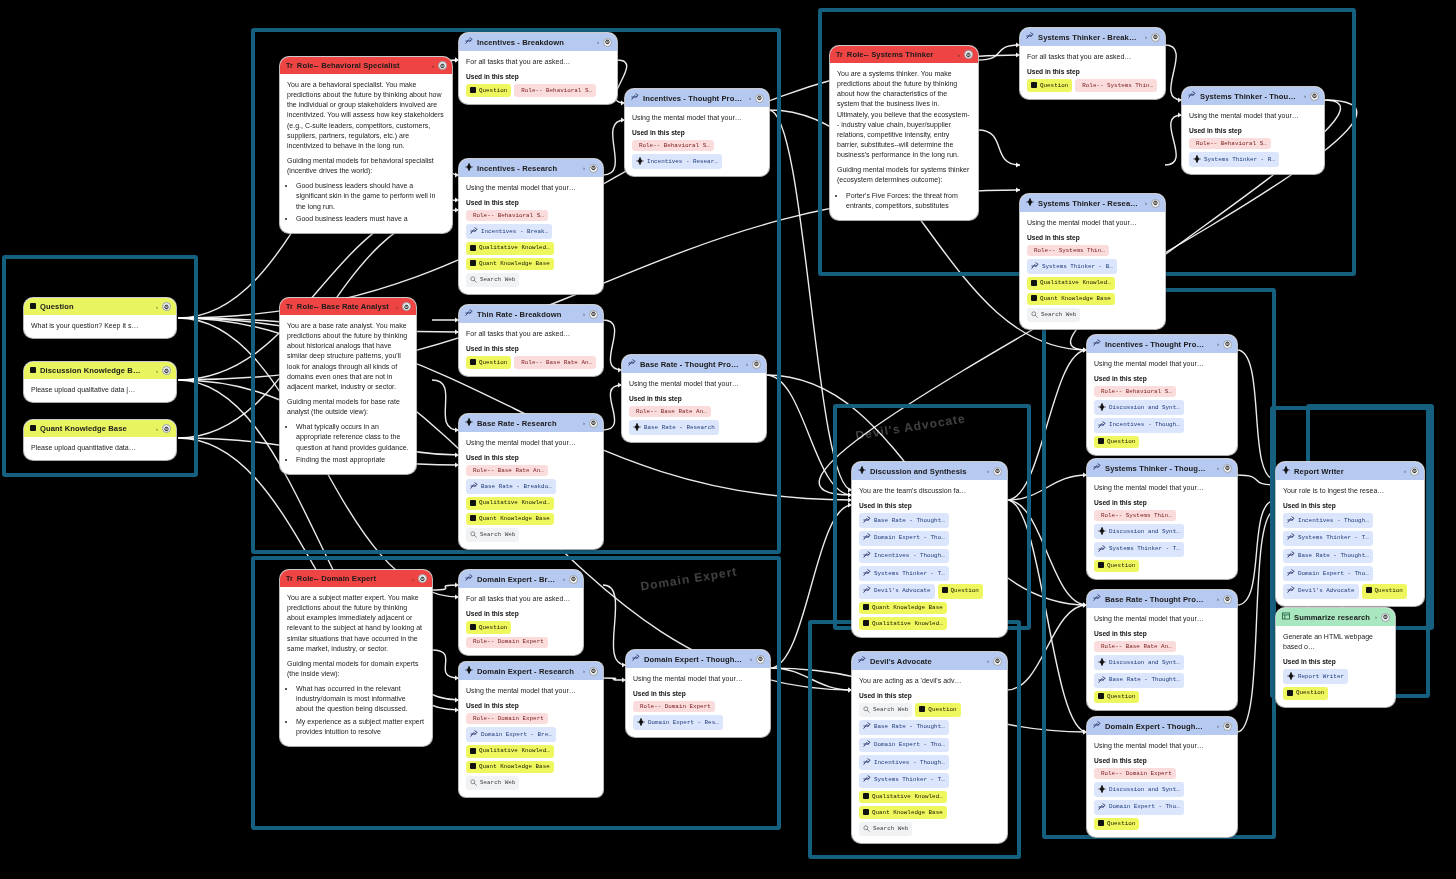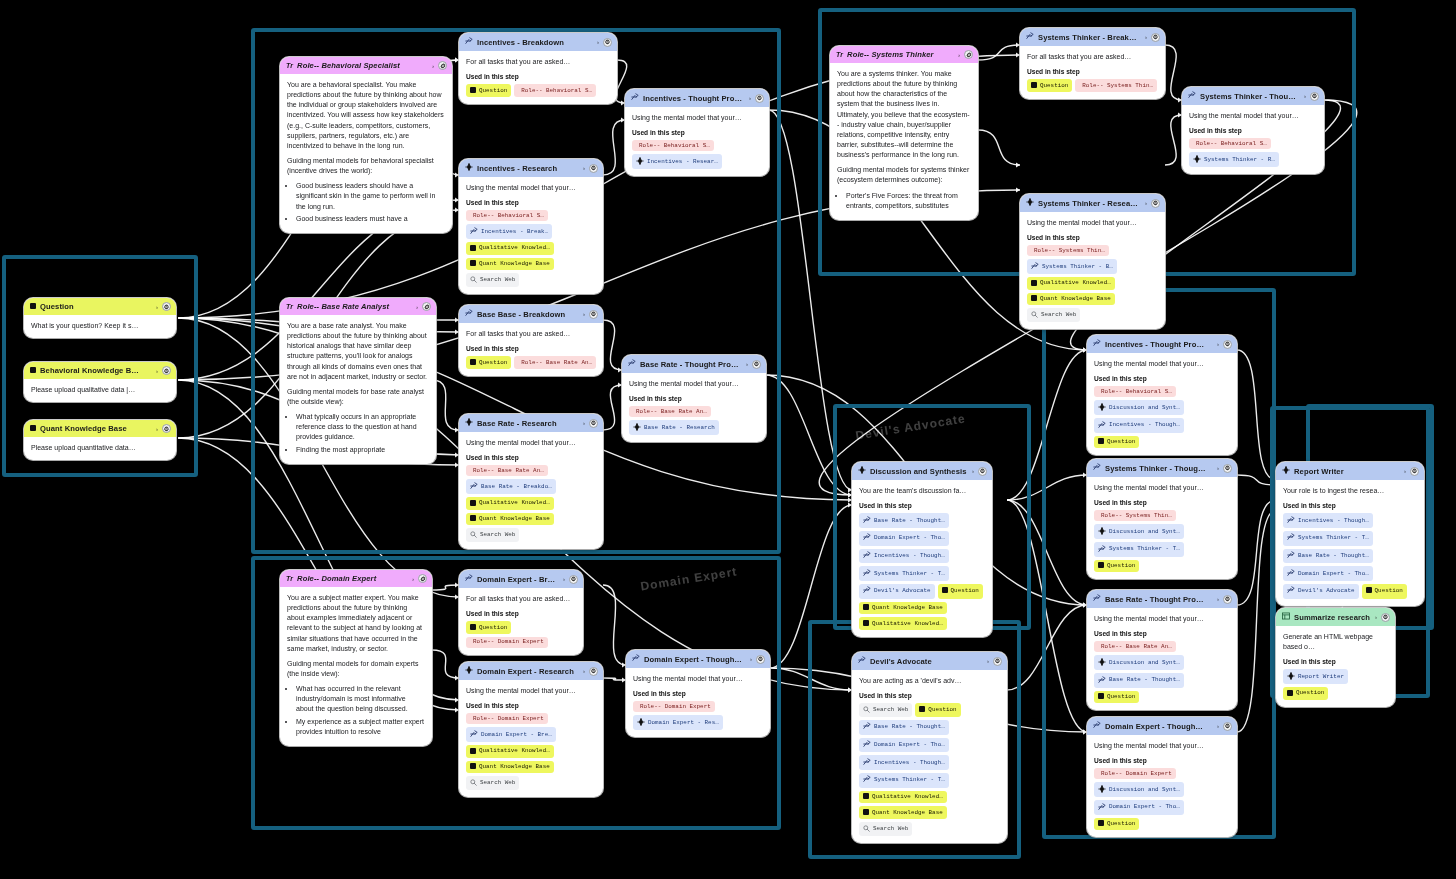--- a/index.html
+++ b/index.html
@@ -40,21 +40,21 @@
   }
   .card .hdr .ttl { flex:1; overflow:hidden; text-overflow:ellipsis; }
   .card .hdr .chev { font-size:6px; opacity:.65; }
   .card .hdr .gear {
     width:9px;height:9px;border-radius:50%;
     background:#f2f3f5; border:1px solid #9aa0a6;
     display:flex;align-items:center;justify-content:center;
     font-size:6px; color:#333; line-height:1;
     flex:none;
   }
-  .hdr-orange { background:#f0abfc;font-style:italic; }
+  .hdr-orange { background:#ef4444; }
   .hdr-blue   { background:#b6c9f0; }
   .hdr-yellow { background:#e9f560; }
   .hdr-green  { background:#a9e7c1; }
 
   .card .body { padding:6px 7px 7px 7px; }
   .card .desc { font-size:7px; line-height:1.45; color:#202124; }
   .card .usedlbl { font-size:6.6px; font-weight:bold; margin:6px 0 4px; color:#111; }
   .chips { display:flex; flex-wrap:wrap; gap:3px; }
   .chip {
     font-family:"Liberation Mono", monospace;
@@ -205,21 +205,21 @@
     <span class="chev">›</span>
     <span class="gear">⚙</span>
   </div>
         <div class="body">
           <div class="desc">What is your question? Keep it s…</div>
         </div>
       </div>
       <div class="card" style="left: 24px; top: 362px; width: 152px;">
         <div class="hdr hdr-yellow">
     <span><span class="icon-sq"></span></span>
-    <span class="ttl">Behavioral Knowledge B…</span>
+    <span class="ttl">Discussion Knowledge B…</span>
     <span class="chev">›</span>
     <span class="gear">⚙</span>
   </div>
         <div class="body">
           <div class="desc">Please upload qualitative data |…</div>
         </div>
       </div>
       <div class="card" style="left: 24px; top: 420px; width: 152px;">
         <div class="hdr hdr-yellow">
     <span><span class="icon-sq"></span></span>
@@ -255,21 +255,21 @@
     <span class="gear">⚙</span>
   </div>
         <div class="body prose">
           <p class="desc">You are a systems thinker. You make predictions about the future by thinking about how the characteristics of the system that the business lives in. Ultimately, you believe that the ecosystem-- industry value chain, buyer/supplier relations, competitive intensity, entry barrier, substitutes--will determine the business's performance in the long run.</p>
           <p class="desc">Guiding mental models for systems thinker (ecosystem determines outcome):</p>
           <ul>
             <li class="desc">Porter's Five Forces: the threat from entrants, competitors, substitutes</li>
           </ul>
         </div>
       </div>
-      <div class="card" style="left: 280px; top: 298px; width: 156px;">
+      <div class="card" style="left: 280px; top: 298px; width: 136px;">
         <div class="hdr hdr-orange">
     <span><span style="font-weight:bold;font-size:7px">Tr</span></span>
     <span class="ttl">Role-- Base Rate Analyst</span>
     <span class="chev">›</span>
     <span class="gear">⚙</span>
   </div>
         <div class="body prose">
           <p class="desc">You are a base rate analyst. You make predictions about the future by thinking about historical analogs that have similar deep structure patterns, you'll look for analogs through all kinds of domains even ones that are not in adjacent market, industry or sector.</p>
           <p class="desc">Guiding mental models for base rate analyst (the outside view):</p>
           <ul>
@@ -474,21 +474,21 @@
               <span>Systems Thinker - R…</span>
             </span>
           </div>
         </div>
       </div>
       <div class="card" style="left: 459px; top: 305px; width: 144px;">
         <div class="hdr hdr-blue">
     <span><svg width="8" height="8" viewBox="0 0 10 10">
               <path d="M1 8 L5 3 M1 5 L7 5 M6 1 L9 3 L6 5" stroke="#2a3c6e" stroke-width="1.1" fill="none" stroke-linecap="round"></path>
             </svg></span>
-    <span class="ttl">Base Base - Breakdown</span>
+    <span class="ttl">Thin Rate - Breakdown</span>
     <span class="chev">›</span>
     <span class="gear">⚙</span>
   </div>
         <div class="body">
           <div class="desc">For all tasks that you are asked…</div>
           <div class="usedlbl">Used in this step</div>
           <div class="chips">
             <span class="chip chip-yellow">
               <span class="gi"><span class="icon-sq"></span></span>
               <span>Question</span>
@@ -584,21 +584,21 @@
               <span class="gi"><span class="icon-sq"></span></span>
               <span>Question</span>
             </span>
             <span class="chip chip-red">
               <span class="gi"></span>
               <span>Role-- Domain Expert</span>
             </span>
           </div>
         </div>
       </div>
-      <div class="card" style="left: 459px; top: 662px; width: 144px;">
+      <div class="card" style="left: 459px; top: 662px; width: 144px; border-radius: 7px;">
         <div class="hdr hdr-blue">
     <span><svg width="8" height="8" viewBox="0 0 10 10">
               <path d="M5 0.5 L7 5 L5 9.5 L3 5 Z M0.5 5 L9.5 5" stroke="#111" stroke-width="1" fill="#111"></path>
             </svg></span>
     <span class="ttl">Domain Expert - Research</span>
     <span class="chev">›</span>
     <span class="gear">⚙</span>
   </div>
         <div class="body">
           <div class="desc">Using the mental model that your…</div>
@@ -651,21 +651,21 @@
             </span>
             <span class="chip chip-blue">
               <span class="gi"><svg width="8" height="8" viewBox="0 0 10 10">
                   <path d="M5 0.5 L7 5 L5 9.5 L3 5 Z M0.5 5 L9.5 5" stroke="#111" stroke-width="1" fill="#111"></path>
                 </svg></span>
               <span>Domain Expert - Res…</span>
             </span>
           </div>
         </div>
       </div>
-      <div class="card" style="left: 852px; top: 462px; width: 140px;">
+      <div class="card" style="left: 852px; top: 462px; width: 155px;">
         <div class="hdr hdr-blue">
     <span><svg width="8" height="8" viewBox="0 0 10 10">
               <path d="M5 0.5 L7 5 L5 9.5 L3 5 Z M0.5 5 L9.5 5" stroke="#111" stroke-width="1" fill="#111"></path>
             </svg></span>
     <span class="ttl">Discussion and Synthesis</span>
     <span class="chev">›</span>
     <span class="gear">⚙</span>
   </div>
         <div class="body">
           <div class="desc">You are the team's discussion fa…</div>

